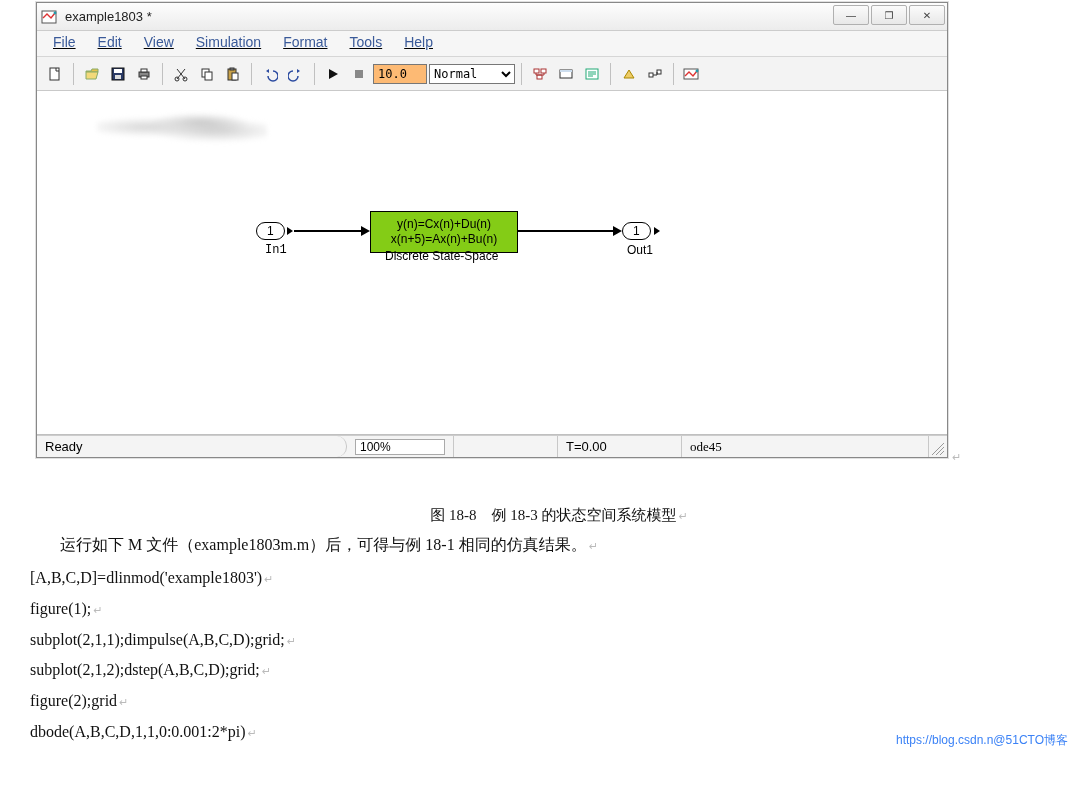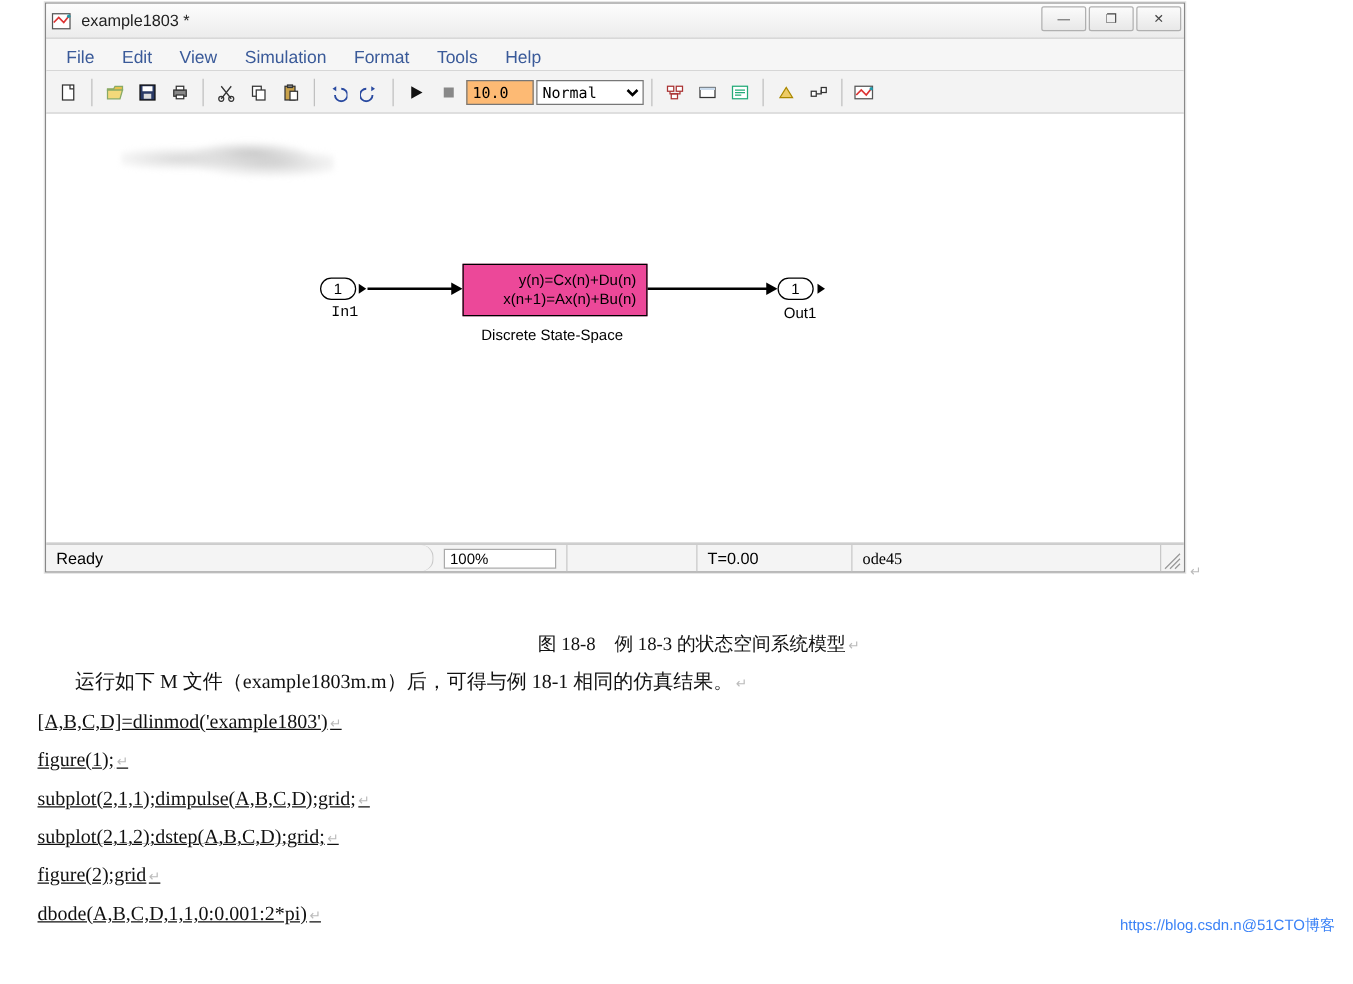--- a/index.html
+++ b/index.html
@@ -42,25 +42,26 @@
     border-radius: 2px;
     margin-left: 2px;
     background: linear-gradient(#fbfbfb,#e8e8e8);
     display: flex; align-items: center; justify-content: center;
     font-family: "Segoe UI Symbol", sans-serif;
     font-size: 10px; color: #444;
     cursor: pointer;
   }
   .menubar {
     height: 26px;
-    display: flex; align-items: flex-end;
+    display: flex; align-items: flex-start;
     padding: 0 6px;
     border-bottom: 1px solid #d6d6d6;
     background: #f6f6f6;
     gap: 2px;
+    text-decoration: underline;
   }
   .menu-item {
     padding: 3px 10px;
     color: #3a5a99;
     font-size: 14px;
     cursor: pointer;
   }
   .toolbar {
     height: 34px;
     display: flex; align-items: center;
@@ -115,22 +116,22 @@
     font-size:12px;
     text-align:center;
     background:#fff;
   }
   .block-label {
     position:absolute; font-size:12px; color:#000;
   }
   .block-main {
     position:absolute;
     border:1px solid #000;
-    background:#ec4899;
-    text-align:right;
+    background:#84cc16;
+    text-align:center;
     font-size:12px;
     padding:5px 8px;
     line-height:1.25;
   }
   .arrow-line {
     position:absolute; height:2px; background:#000;
   }
   .arrow-head {
     position:absolute; width:0; height:0;
     border-top:5px solid transparent;
@@ -169,21 +170,20 @@
   }
   .body-text {
     margin: 6px 0 8px 60px;
     font-family: "SimSun", serif; font-size:16px; color:#111;
   }
   .code-line {
     margin: 2px 0 2px 30px;
     font-family: "Times New Roman","SimSun", serif;
     font-size:16px; color:#111;
     line-height:1.8;
-    text-decoration:underline;
   }
   .ret { color:#bbb; font-size:11px; margin-left:2px; }
   .watermark {
     position:absolute; right:14px; bottom:6px;
     color:#3b82f6; font-size:12px;
   }
   .page-wrap { position:relative; width:1082px; height:755px; overflow:hidden; }
 </style>
 </head>
 <body>
@@ -348,23 +348,23 @@
       <span>1</span>
     </div>
     <div class="port-arrow" style="left:250px; top:136px;"></div>
     <div class="block-label" style="left:228px; top:152px;font-family:Liberation Mono, monospace;">In1</div>
 
     <div class="arrow-line" style="left:257px; top:139px; width:68px;"></div>
     <div class="arrow-head" style="left:324px; top:135px;"></div>
 
     <div class="block-main" style="left:333px; top:120px; width:148px;">
       <div>y(n)=Cx(n)+Du(n)</div>
-      <div>x(n+1)=Ax(n)+Bu(n)</div>
-    </div>
-    <div class="block-label" style="left:348px; top:170px;">Discrete State-Space</div>
+      <div>x(n+5)=Ax(n)+Bu(n)</div>
+    </div>
+    <div class="block-label" style="left:348px; top:158px;">Discrete State-Space</div>
 
     <div class="arrow-line" style="left:481px; top:139px; width:96px;"></div>
     <div class="arrow-head" style="left:576px; top:135px;"></div>
 
     <div class="block-out" style="left:585px; top:131px;">
       <span>1</span>
     </div>
     <div class="port-arrow" style="left:617px; top:136px;"></div>
     <div class="block-label" style="left:590px; top:152px;">Out1</div>
   </div>

